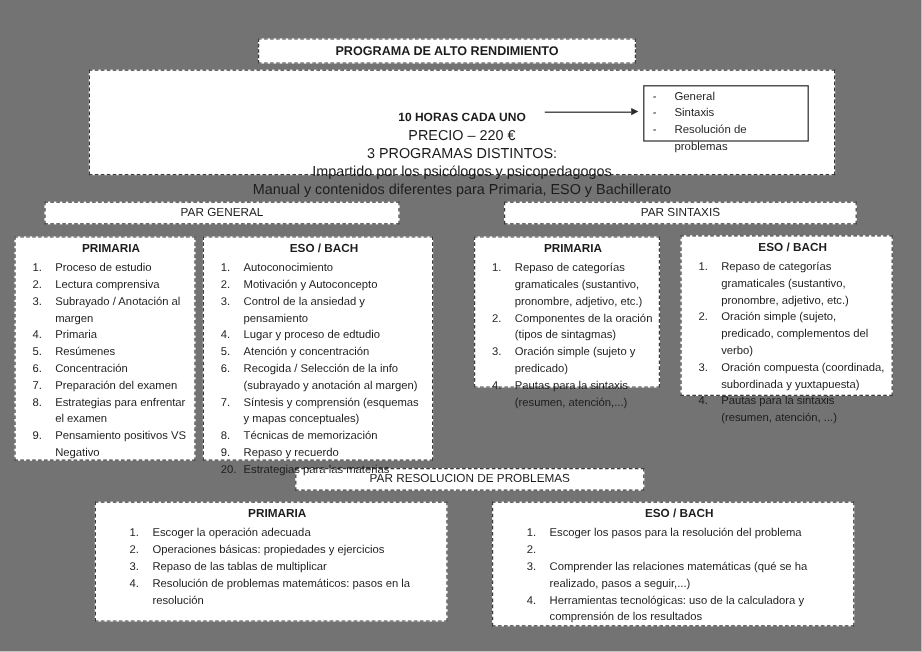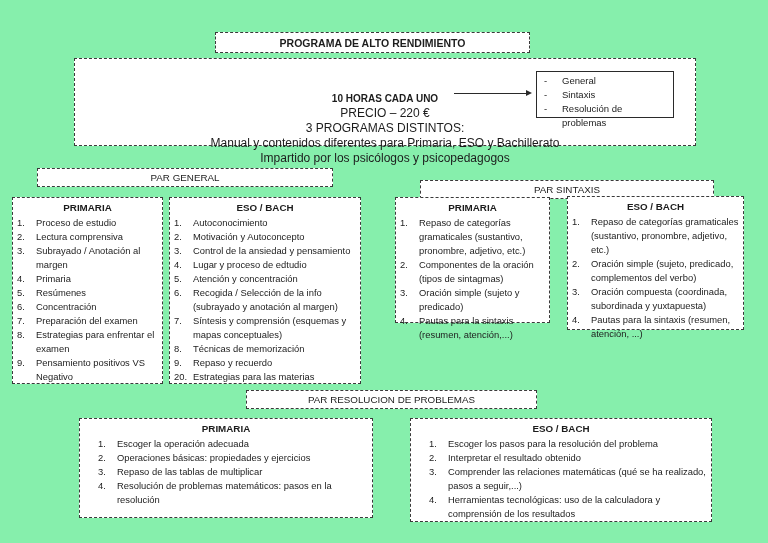--- a/index.html
+++ b/index.html
@@ -1,19 +1,19 @@
 <!DOCTYPE html>
 <html><head>
 <meta charset="utf-8">
 <style>
   html, body { margin: 0; padding: 0; background: #fff; }
   .canvas {
     position: relative;
     width: 768px; height: 543px;
-    background: #86efac;
+    background: #737373;
     font-family: "Liberation Sans", sans-serif;
     color: #1c1c1c;
     overflow: hidden;
   }
   .dashed { border: 1px dashed #3a3a3a; box-sizing: border-box; background: #fff; }
   .abs { position: absolute; }
 
   .title-box {
     left: 215px; top: 32px; width: 315px; height: 21px;
     display: flex; align-items: center; justify-content: center;
@@ -41,24 +41,24 @@
     padding: 2px 4px 0 7px;
   }
   .prog-row { display: flex; font-size: 9.5px; line-height: 14px; }
   .prog-row .dash { width: 18px; flex: 0 0 18px; }
 
   .sec-header {
     display: flex; align-items: center; justify-content: center;
     font-weight: normal; font-size: 9.8px; height: 19px;
   }
   .h-general   { left: 37px;  top: 168px; width: 296px; }
-  .h-sintaxis  { left: 420px; top: 180px; width: 294px; }
+  .h-sintaxis  { left: 420px; top: 168px; width: 294px; }
   .h-resolucion{ left: 246px; top: 390px; width: 291px; }
 
-  .listbox { padding: 3px 4px 2px 4px; }
+  .listbox { padding: 3px 4px 2px 14px; }
   .box-title {
     text-align: center; font-weight: bold; font-size: 9.8px;
     line-height: 14px; margin-bottom: 1px;
   }
   .li { display: flex; }
   .li .num { flex: 0 0 19px; font-size: 9.4px; line-height: 14px; }
   .li .txt { flex: 1; font-size: 9.4px; line-height: 14px; }
   .listbox.indent .li .num { margin-left: 14px; }
 
   .b-general-primaria  { left: 12px;  top: 197px; width: 151px; height: 187px; }
@@ -73,22 +73,22 @@
 
 <div class="canvas">
 
   <div class="abs dashed title-box">PROGRAMA DE ALTO RENDIMIENTO</div>
 
   <div class="abs dashed info-box">
     <div class="info-lines">
       <div class="info-line bold">10 HORAS CADA UNO</div>
       <div class="info-line">PRECIO – 220 €</div>
       <div class="info-line">3 PROGRAMAS DISTINTOS:</div>
+      <div class="info-line">Impartido por los psicólogos y psicopedagogos</div>
       <div class="info-line">Manual y contenidos diferentes para Primaria, ESO y Bachillerato</div>
-      <div class="info-line">Impartido por los psicólogos y psicopedagogos</div>
     </div>
     <div class="arrow-line">
       <span class="arrow-head"></span>
     </div>
     <div class="programs-box">
       <div class="prog-row">
         <span class="dash">-</span>
         <span>General</span>
       </div>
       <div class="prog-row">
@@ -259,21 +259,20 @@
   </div>
   <div class="abs dashed listbox indent b-resolucion-esobach">
     <div class="box-title">ESO / BACH</div>
     <div>
         <div class="li">
           <span class="num">1.</span>
           <span class="txt">Escoger los pasos para la resolución del problema</span>
         </div>
         <div class="li">
           <span class="num">2.</span>
-          <span class="txt">Interpretar el resultado obtenido</span>
         </div>
         <div class="li">
           <span class="num">3.</span>
           <span class="txt">Comprender las relaciones matemáticas (qué se ha realizado, pasos a seguir,...)</span>
         </div>
         <div class="li">
           <span class="num">4.</span>
           <span class="txt">Herramientas tecnológicas: uso de la calculadora y comprensión de los resultados</span>
         </div>
       </div>

